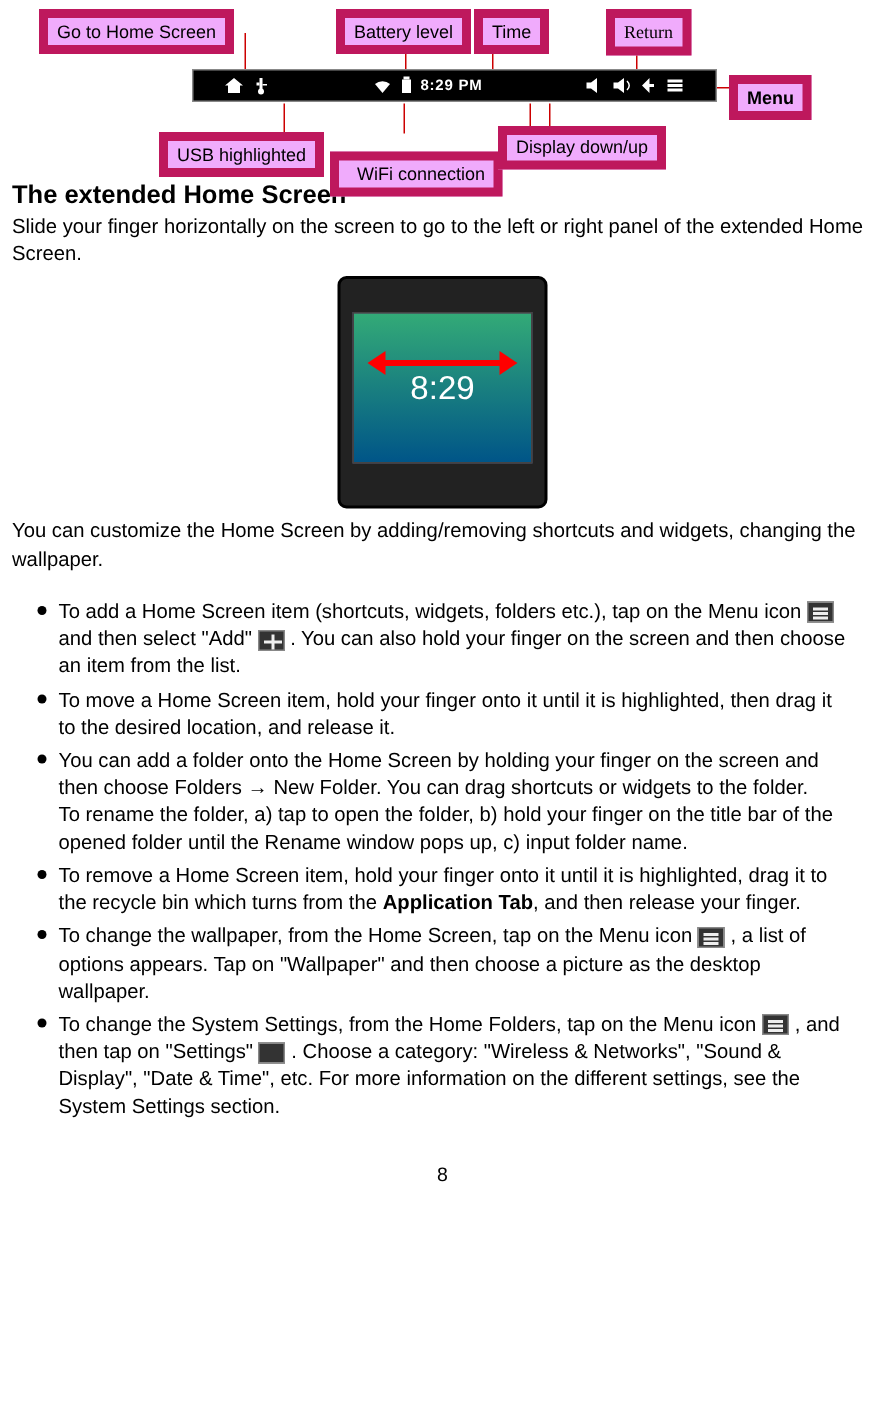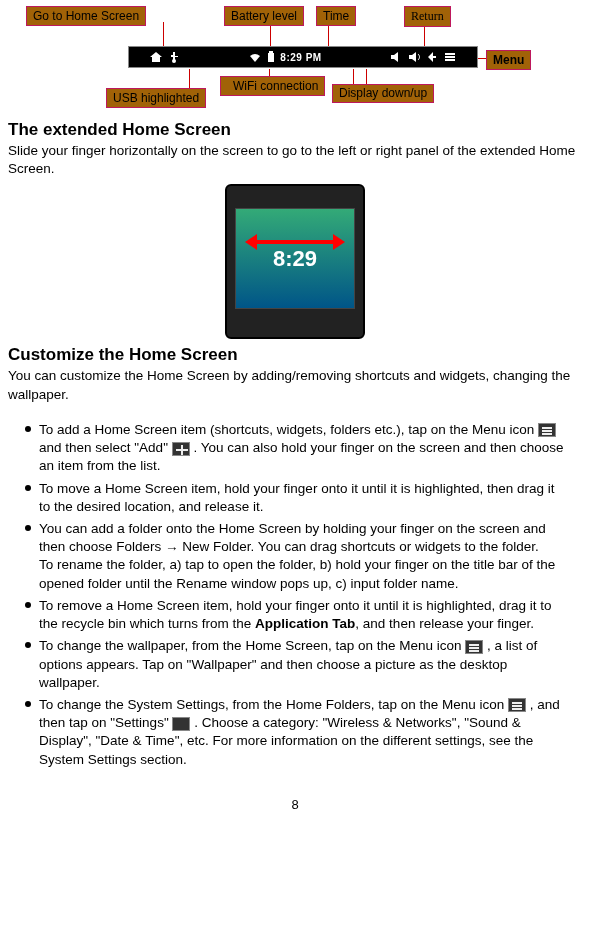--- a/index.html
+++ b/index.html
@@ -15,22 +15,22 @@
     padding: 4px 8px 20px 8px;
     position: relative;
   }
   .annotations-top {
     position: relative;
     height: 110px;
     width: 100%;
   }
   .anno-box {
     position: absolute;
-    border: 1px solid #be185d;
-    background: #a16207;
+    border: 6px solid #be185d;
+    background: #f0abfc;
     font-size: 12px;
     padding: 2px 6px;
     white-space: nowrap;
   }
   .anno-line {
     position: absolute;
     background: #c00;
   }
   .status-bar {
     position: absolute;
@@ -79,21 +79,21 @@
     border-radius: 6px;
     border: 2px solid #000;
     position: relative;
   }
   .device-screen-inner {
     position: absolute;
     top: 22px; left: 8px; right: 8px; bottom: 28px;
     background: linear-gradient(#3a7, #058), #557;
     border: 1px solid #444;
     display:flex; align-items:center; justify-content:center;
-    color:#fff; font-size:22px; font-weight:bold;text-align:center;
+    color:#fff; font-size:22px; font-weight:normal;text-align:center;
   }
   .swipe-arrow {
     position: absolute;
     top: 48px;
     left: 18px;
     right: 18px;
     height: 16px;
   }
   .swipe-arrow .bar { position:absolute; top:6px; left:10px; right:10px; height:4px; background:#f00; }
   .swipe-arrow .al { position:absolute; left:0; top:0; width:0; height:0; border-top:8px solid transparent; border-bottom:8px solid transparent; border-right:12px solid #f00;}
@@ -217,41 +217,40 @@
               <rect x="2" y="6" width="10" height="2"></rect>
               <rect x="2" y="9" width="10" height="2"></rect>
             </svg>
           </div>
       </div>
     </div>
 
     <div class="anno-box" style="left:478px; top:46px;font-weight:bold;">Menu</div>
 
     <div class="anno-box" style="left:98px; top:84px;">USB highlighted</div>
-    <div class="anno-box" style="left:212px; top:72px;padding-left:12px;">WiFi connection</div>
+    <div class="anno-box" style="left:212px; top:97px;padding-left:12px;">WiFi connection</div>
     <div class="anno-box" style="left:324px; top:80px; line-height:1.1;">
       <span style="white-space:pre-line;">Display down/up</span>
     </div>
   </div>
 
   <h2>The extended Home Screen</h2>
   <p>Slide your finger horizontally on the screen to go to the left or right panel of the extended Home Screen.</p>
 
   <div class="device-screenshot">
     <div class="device-screen-inner">
       <span>8:29</span>
     </div>
     <div class="swipe-arrow">
       <div class="al"></div>
         <div class="bar"></div>
         <div class="ar"></div>
     </div>
   </div>
 
-  <h2>Customize the Home Screen</h2>
   <p>You can customize the Home Screen by adding/removing shortcuts and widgets, changing the wallpaper.</p>
 
   <ul class="bullets">
     <li>
       <span>To add a Home Screen item (shortcuts, widgets, folders etc.), tap on the Menu icon </span>
       <span class="icon-inline menu"></span>
       <span> and then select "Add" </span>
       <span class="icon-inline add"></span>
       <span>. You can also hold your finger on the screen and then choose an item from the list.</span>
     </li>

